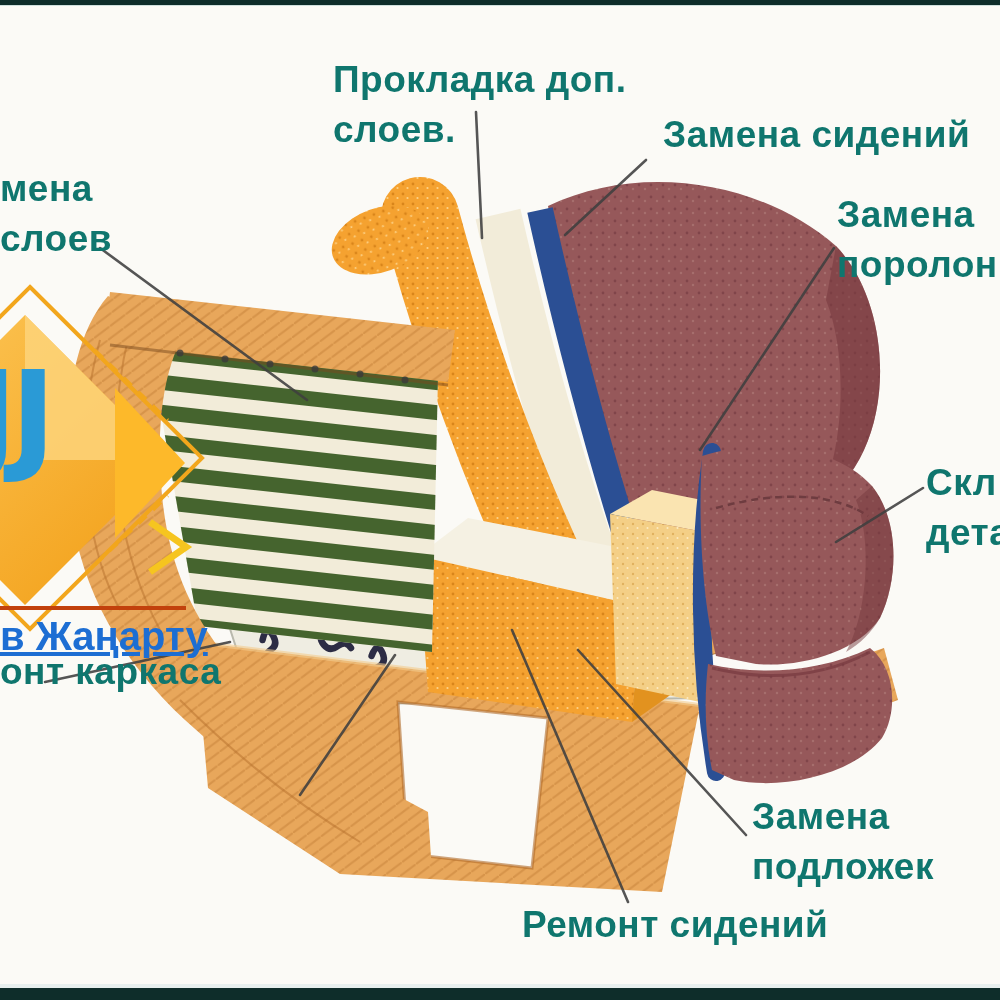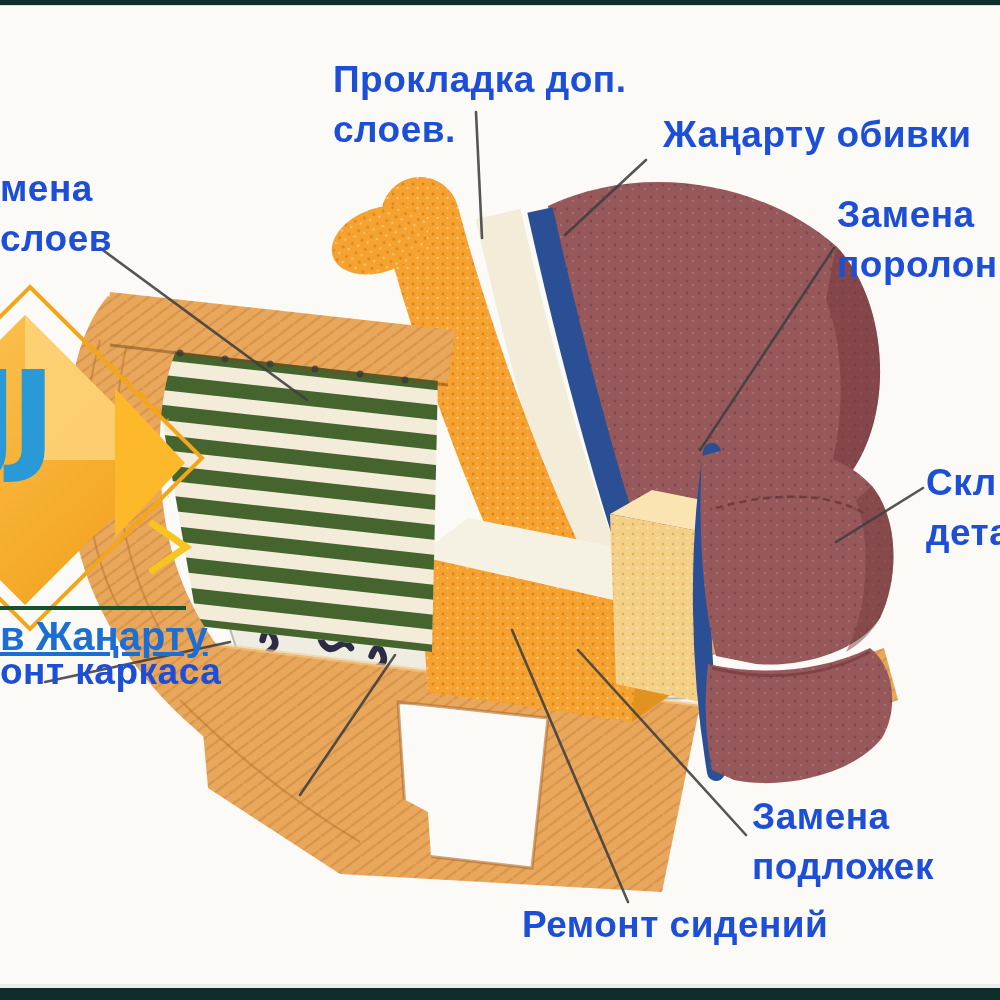--- a/index.html
+++ b/index.html
@@ -4,28 +4,28 @@
 <style>
   html,body{margin:0;padding:0;}
   #stage{position:relative;width:1000px;height:1000px;overflow:hidden;
          background:var(--bg,#fbfaf6);font-family:"Liberation Sans",sans-serif;}
   .bar-top{position:absolute;left:0;top:0;width:1000px;height:8px;
            background:linear-gradient(var(--barteal) 0 62%, #cfe0dd 62% 80%, transparent 80%);}
   .bar-bottom{position:absolute;left:0;bottom:0;width:1000px;height:16px;
            background:linear-gradient(#e7efee 0 22%, var(--barteal) 22%);}
   svg{position:absolute;left:0;top:0;}
   .lbl{position:absolute;font-weight:700;font-size:37px;line-height:50px;
-       color:#1d4ed8;white-space:nowrap;letter-spacing:.5px;}
+       color:#0f766e;white-space:nowrap;letter-spacing:.5px;}
   .lbl span{display:block;}
   .f-wood{fill:url(#pw);} .f-deck{fill:#efede2;}
   .s-green{stroke:var(--green);} .s-navy{stroke:var(--navy);fill:none;stroke-width:6.5;stroke-linecap:round;}
   .callout{stroke:var(--linedark);stroke-width:2.6;opacity:.88;stroke-linecap:round;}
   #jj{position:absolute;left:-28px;top:360px;font-family:"DejaVu Sans",sans-serif;
       font-weight:900;font-size:122px;line-height:112px;letter-spacing:-7px;color:var(--logoblue);}
-  #tagline{position:absolute;left:0;top:606px;width:186px;border-top:4px solid #14532d;
+  #tagline{position:absolute;left:0;top:606px;width:186px;border-top:4px solid #c2410c;
       padding-top:4px;font-weight:700;font-size:40px;color:var(--tagblue);
       text-decoration:underline;white-space:nowrap;}
   #watermark{position:absolute;right:8px;top:938px;font-family:"DejaVu Serif",serif;
       font-style:italic;font-size:44px;letter-spacing:3px;color:var(--wmblue);white-space:nowrap;}
 </style>
 </head>
 <body>
 
 <div id="stage">
 
@@ -170,21 +170,21 @@
     <line class="callout" x1="746" y1="835" x2="578" y2="650"></line>
     <line class="callout" x1="628" y1="902" x2="512" y2="630"></line>
   </g>
 </svg>
 
 <div class="lbl" style="left:333px;top:55px;">
   <span>Прокладка доп.</span>
   <span>слоев.</span>
 </div>
 <div class="lbl" style="left:663px;top:110px;">
-  <span>Жаңарту обивки</span>
+  <span>Замена сидений</span>
 </div>
 <div class="lbl" style="left:837px;top:190px;">
   <span>Замена</span>
   <span>поролон</span>
 </div>
 <div class="lbl" style="left:0px;top:156px;margin-top:8px;">
   <span>мена</span>
   <span>слоев</span>
 </div>
 <div class="lbl" style="left:926px;top:458px;">

